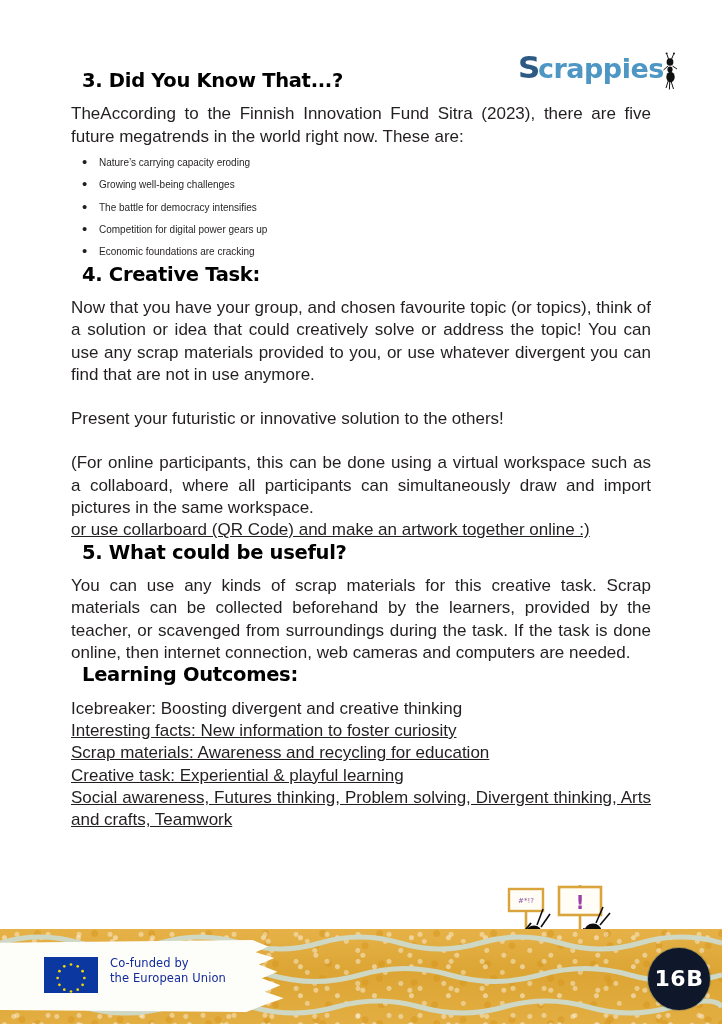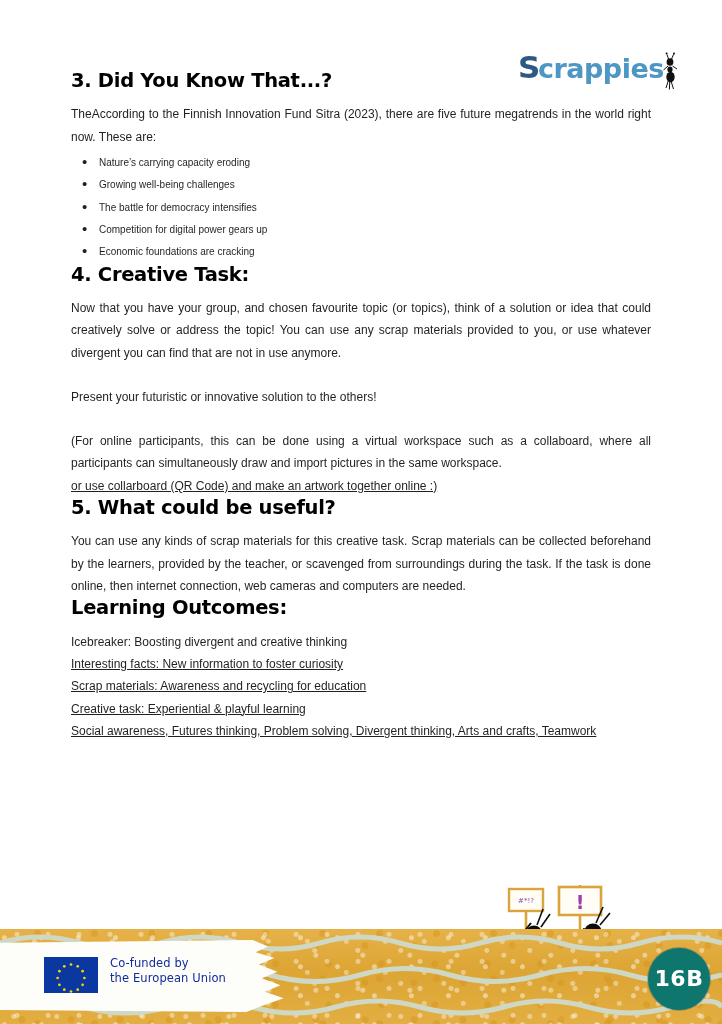--- a/index.html
+++ b/index.html
@@ -40,30 +40,30 @@
     top: 70px;
     width: 580px;
   }
 
   h2.section-title {
     font-family: "DejaVu Sans", sans-serif;
     font-weight: bold;
     font-size: 19.5px;
     letter-spacing: -0.3px;
     color: #000;
-    margin: 0 0 11px 0;
+    margin: 0 0 11px 11px;
     line-height: 1.15;
   }
   .sec-gap-4 { margin-top: 28px; }
   .sec-gap-5 { margin-top: 28px; }
   .sec-gap-lo { margin-top: 27px; }
 
   p.body-text {
     font-family: "Liberation Sans", sans-serif;
-    font-size: 12px;
+    font-size: 17px;
     line-height: 22.3px;
     color: #231f20;
     margin: 0;
     text-align: justify;
     text-justify: inter-word;
   }
   p.body-left {
     text-align: left;
   }
 
@@ -160,21 +160,21 @@
     letter-spacing: .1px;
   }
 
   .page-badge {
     position: absolute;
     right: 12px;
     bottom: 14px;
     width: 62px;
     height: 62px;
     border-radius: 50%;
-    background: #0f766e;
+    background: #0f172a;
     display: flex;
     align-items: center;
     justify-content: center;
     box-shadow: 0 0 0 1px rgba(40,90,115,.35);
   }
   .page-badge span {
     font-family: "DejaVu Sans", sans-serif;
     font-weight: bold;
     font-size: 22px;
     color: #ffffff;

